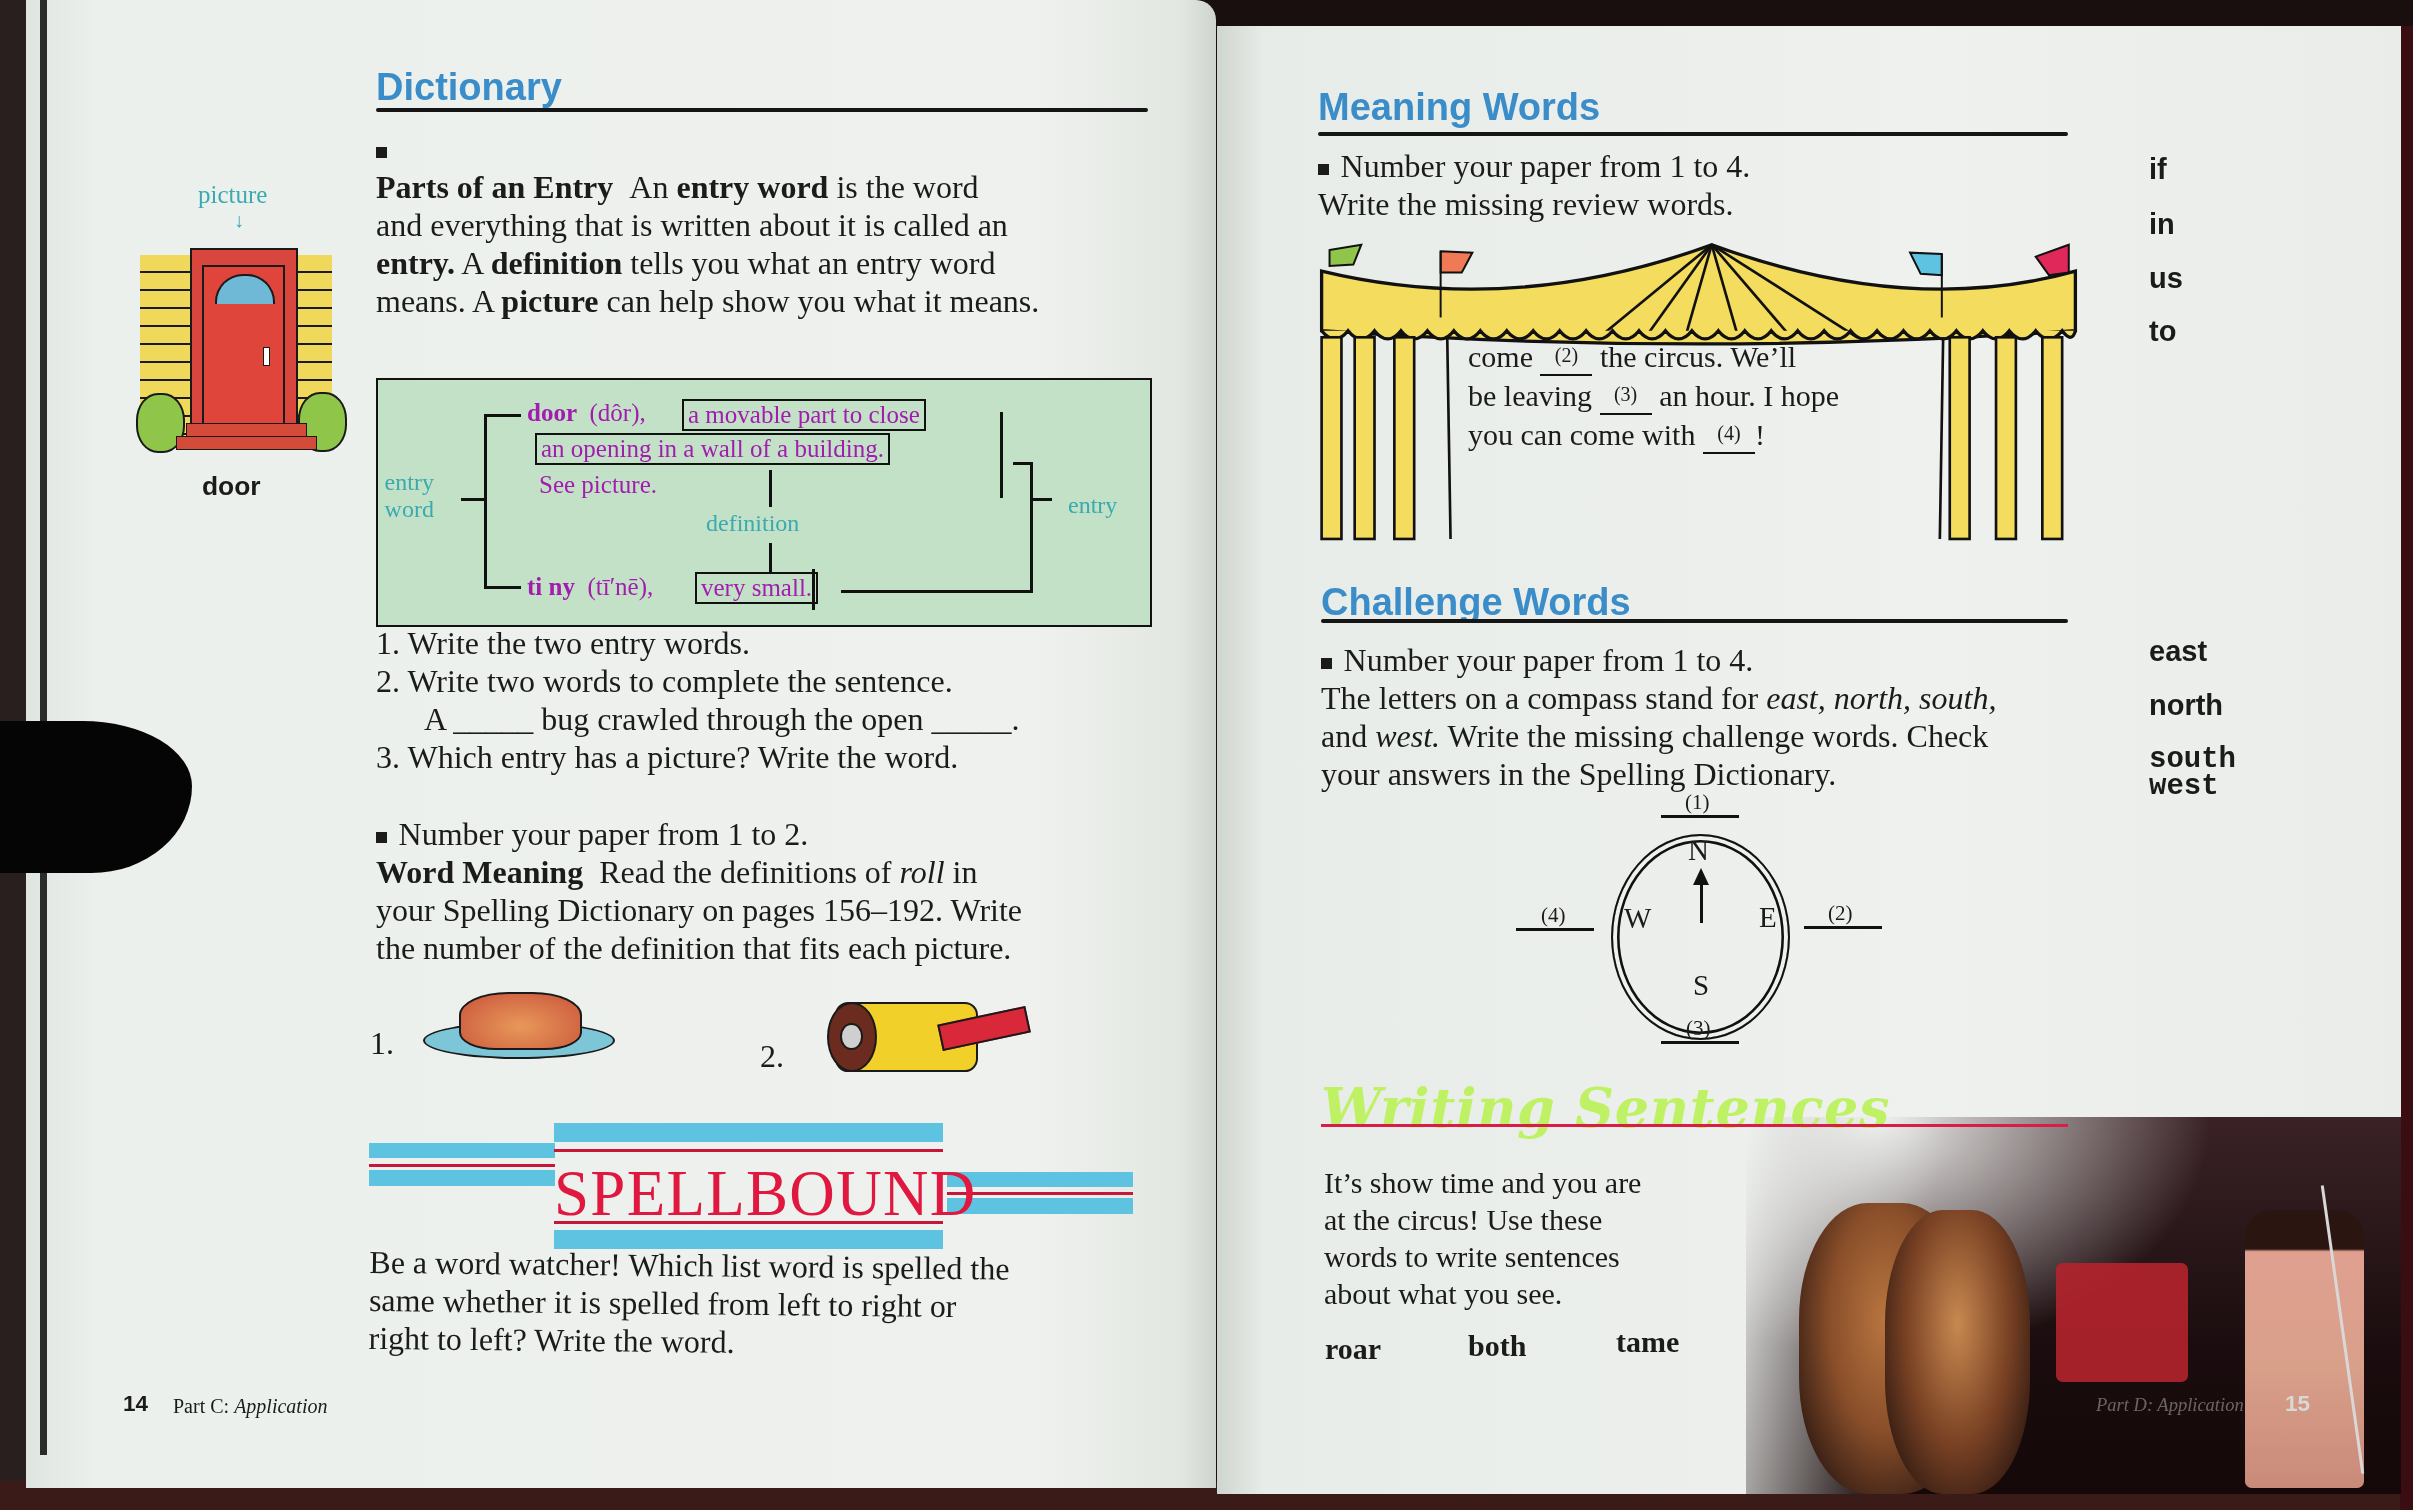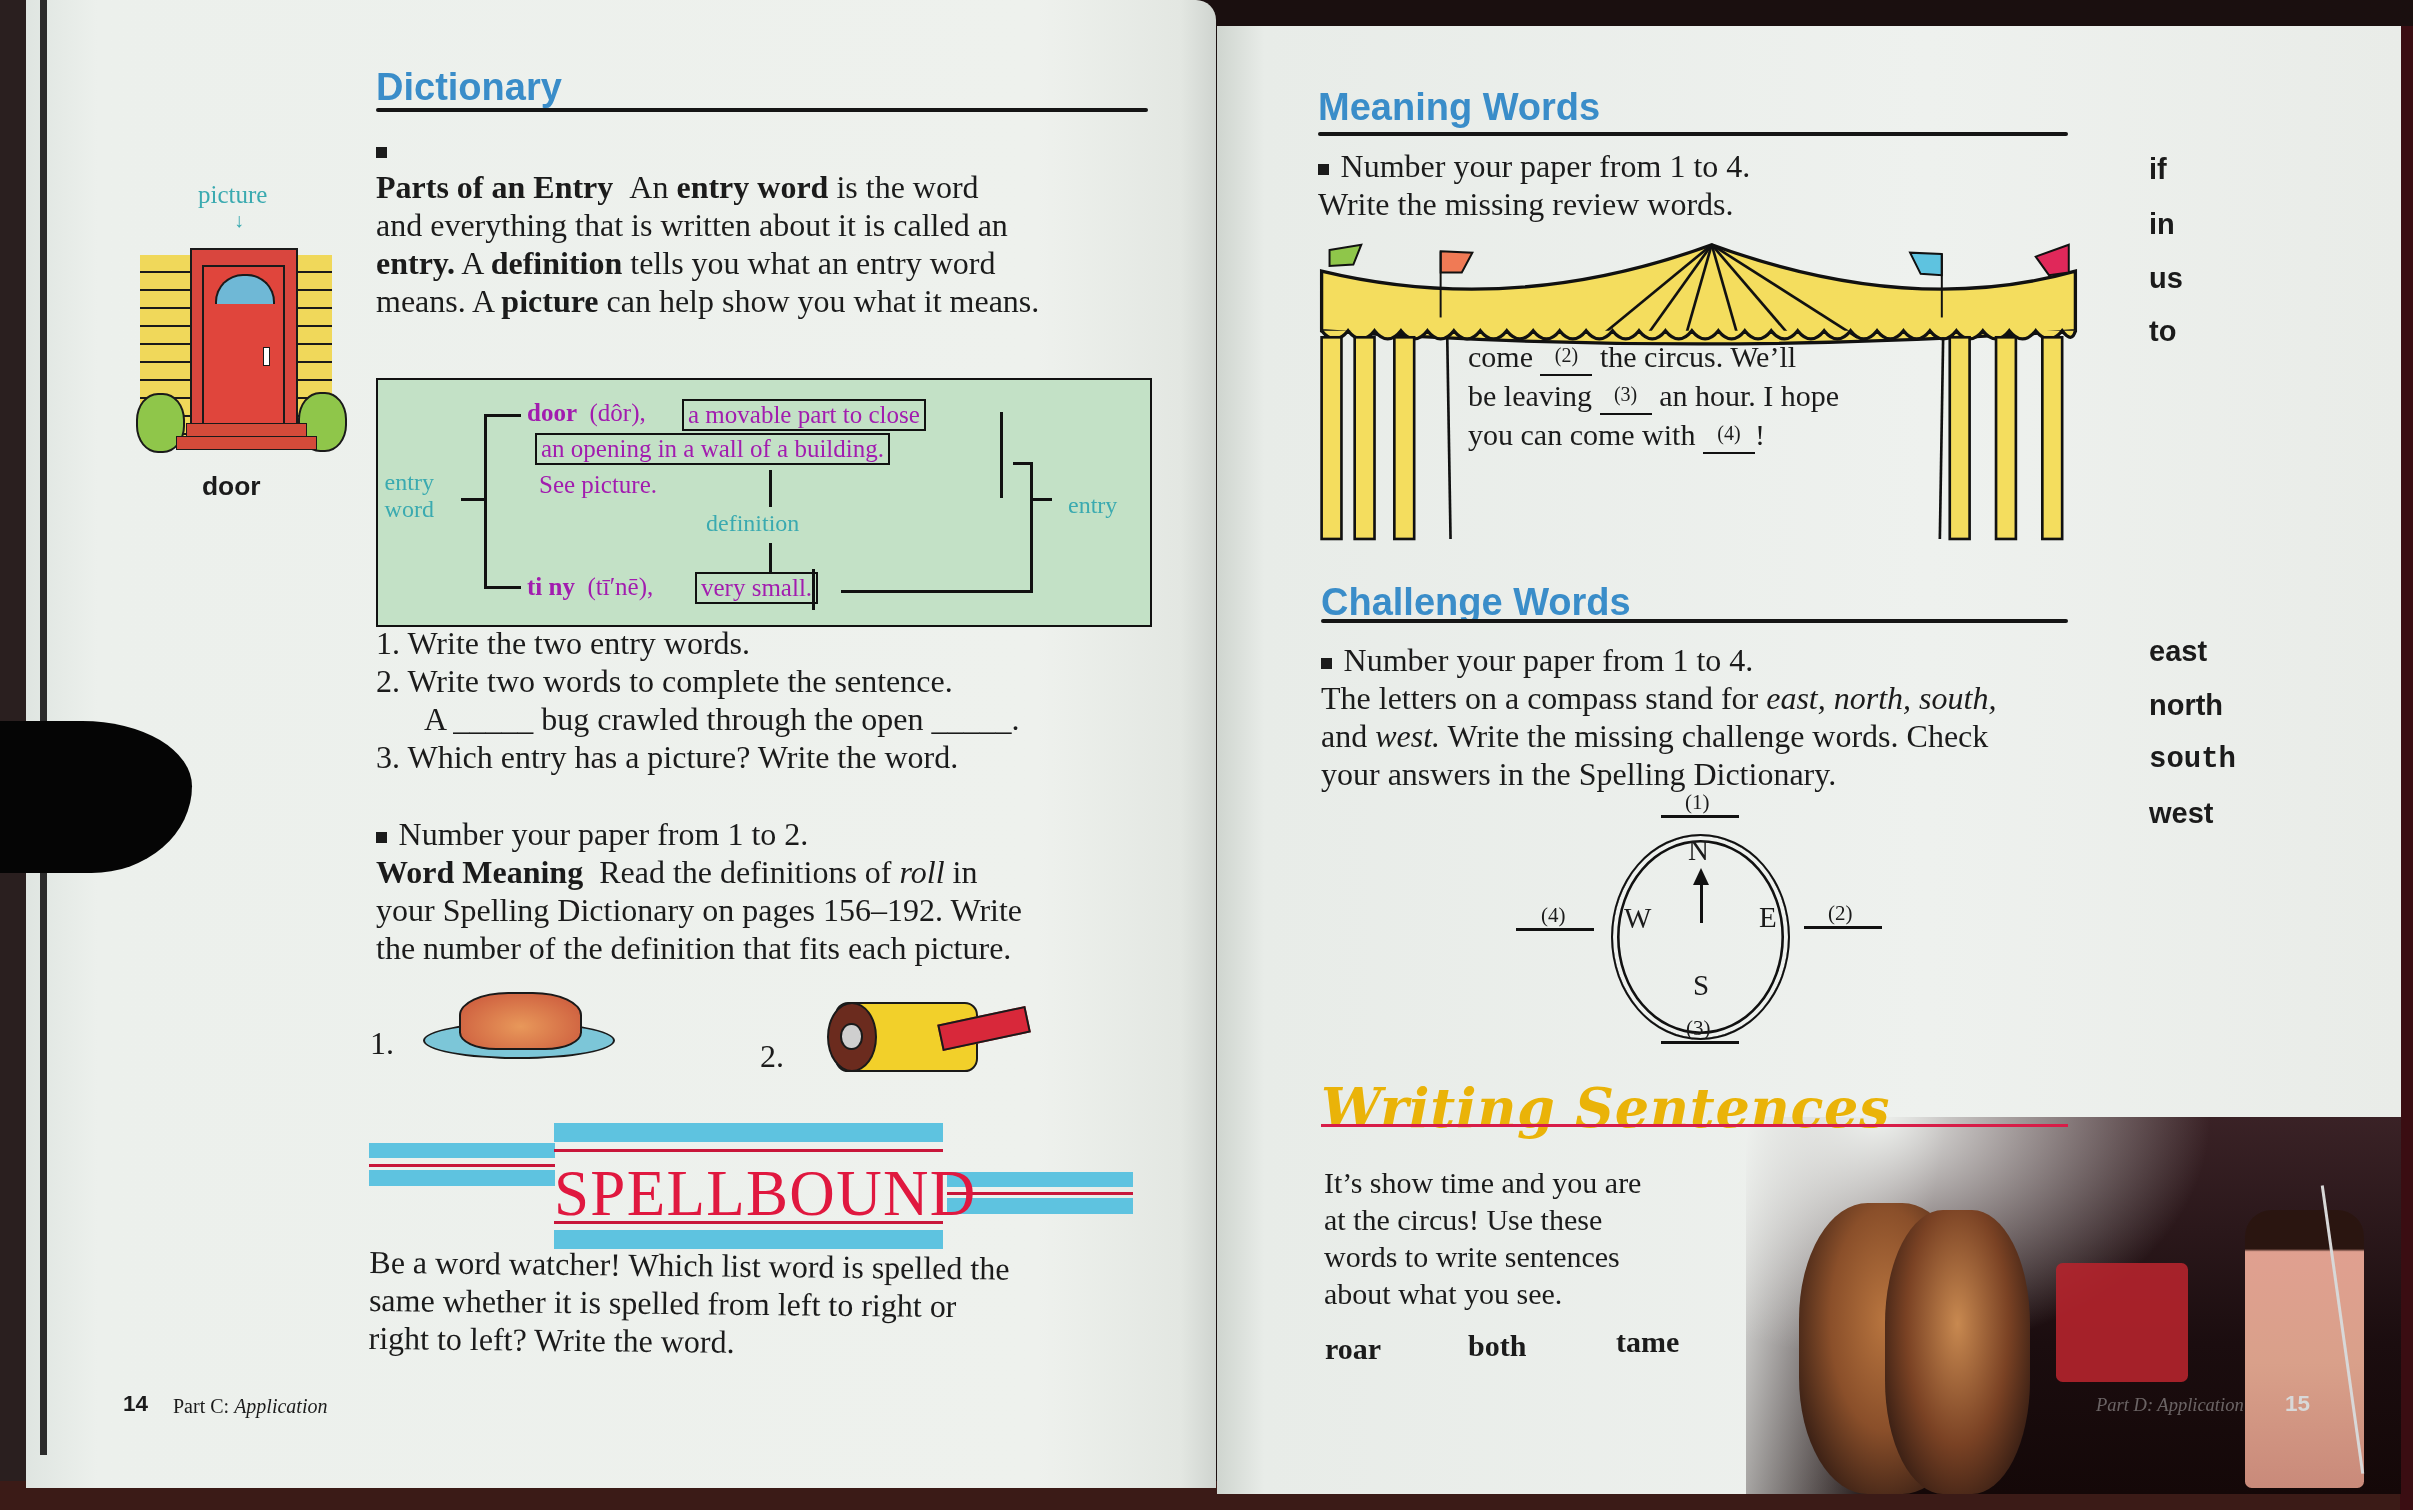--- a/index.html
+++ b/index.html
@@ -59,21 +59,21 @@
   
   .side-word { font-family:"Liberation Sans", "DejaVu Sans", sans-serif; font-weight:bold; font-size:29px; position:absolute; left:2149px; }
   .tent { position:absolute; left:1315px; top:238px; width:767px; height:311px; }
   .compass-circle { position:absolute; left:1611px; top:834px; width:175px; height:202px; border-radius:50%;
     border:2.6px solid #111; box-shadow: inset 0 0 0 4px #eef1ee, inset 0 0 0 6.6px #111; }
   .cmp { position:absolute; font-size:29px; font-family:"Liberation Serif", serif; }
   .blank-line { position:absolute; height:2.6px; background:#111; }
   .blank-num { position:absolute; font-size:21px; font-family:"Liberation Serif", serif; }
 
   .ws-title { position:absolute; left:1321px; top:1076px; font-family:"DejaVu Serif", serif; font-style:italic; font-weight:bold;
-    color:#eab308; font-size:54px; letter-spacing:0.7px; }
+    color:#bef264; font-size:54px; letter-spacing:0.7px; }
   .photo { position:absolute; left:1746px; top:1117px; width:655px; height:377px;
     background:
       radial-gradient(ellipse at 20% 0%, rgba(238,241,238,1) 0%, rgba(238,241,238,0) 45%),
       linear-gradient(100deg, rgba(238,241,238,1) 0%, rgba(238,241,238,0.0) 28%),
       linear-gradient(180deg, #3a2226 0%, #1b0d0f 60%, #140808 100%); }
   .tiger { position:absolute; left:1799px; top:1203px; width:172px; height:291px;
     background:radial-gradient(ellipse at 50% 40%, #b8753f 0%, #8a4f2a 45%, #3a2015 80%, transparent 100%); border-radius:40%; }
   .tiger2 { position:absolute; left:1885px; top:1210px; width:145px; height:284px;
     background:radial-gradient(ellipse at 50% 40%, #c88950 0%, #7a4224 50%, #301a12 85%, transparent 100%); border-radius:40%; }
   .cage-cloth { position:absolute; left:2056px; top:1263px; width:132px; height:119px; background:#b5242c; border-radius:6.6px; opacity:0.9; }
@@ -254,21 +254,21 @@
 <div class="abs body-text" style="left:1321px; top:641px; width:793px;">
   <div><span class="bullet"></span><span>Number your paper from 1 to 4.</span></div>
   <div><span>The letters on a compass stand for</span> <i>east, north, south,</i></div>
   <div><span>and</span> <i>west.</i> <span>Write the missing challenge words. Check</span></div>
   <div>your answers in the Spelling Dictionary.</div>
 </div>
 
 <div class="side-word" style="top:635px;">east</div>
 <div class="side-word" style="top:689px;">north</div>
 <div class="side-word" style="top:743px;font-family:Liberation Mono, monospace;">south</div>
-<div class="side-word" style="top:797px;">west</div>
+<div class="side-word" style="top:770px;font-family:Liberation Mono, monospace;">west</div>
 
 <div class="compass-circle"></div>
 <div class="cmp" style="left:1688px; top:834px;">N</div>
 <div class="cmp" style="left:1693px; top:969px;">S</div>
 <div class="cmp" style="left:1759px; top:901px;">E</div>
 <div class="cmp" style="left:1624px; top:902px;">W</div>
 <div class="abs" style="left:1700px; top:883px; width:2.6px; height:40px; background:#111;"></div>
 <div class="abs" style="left:1693px; top:868px; width:0; height:0; border-left:8px solid transparent; border-right:8px solid transparent; border-bottom:17px solid #111;"></div>
 
 <div class="blank-line" style="left:1661px; top:815px; width:78px;"></div>

